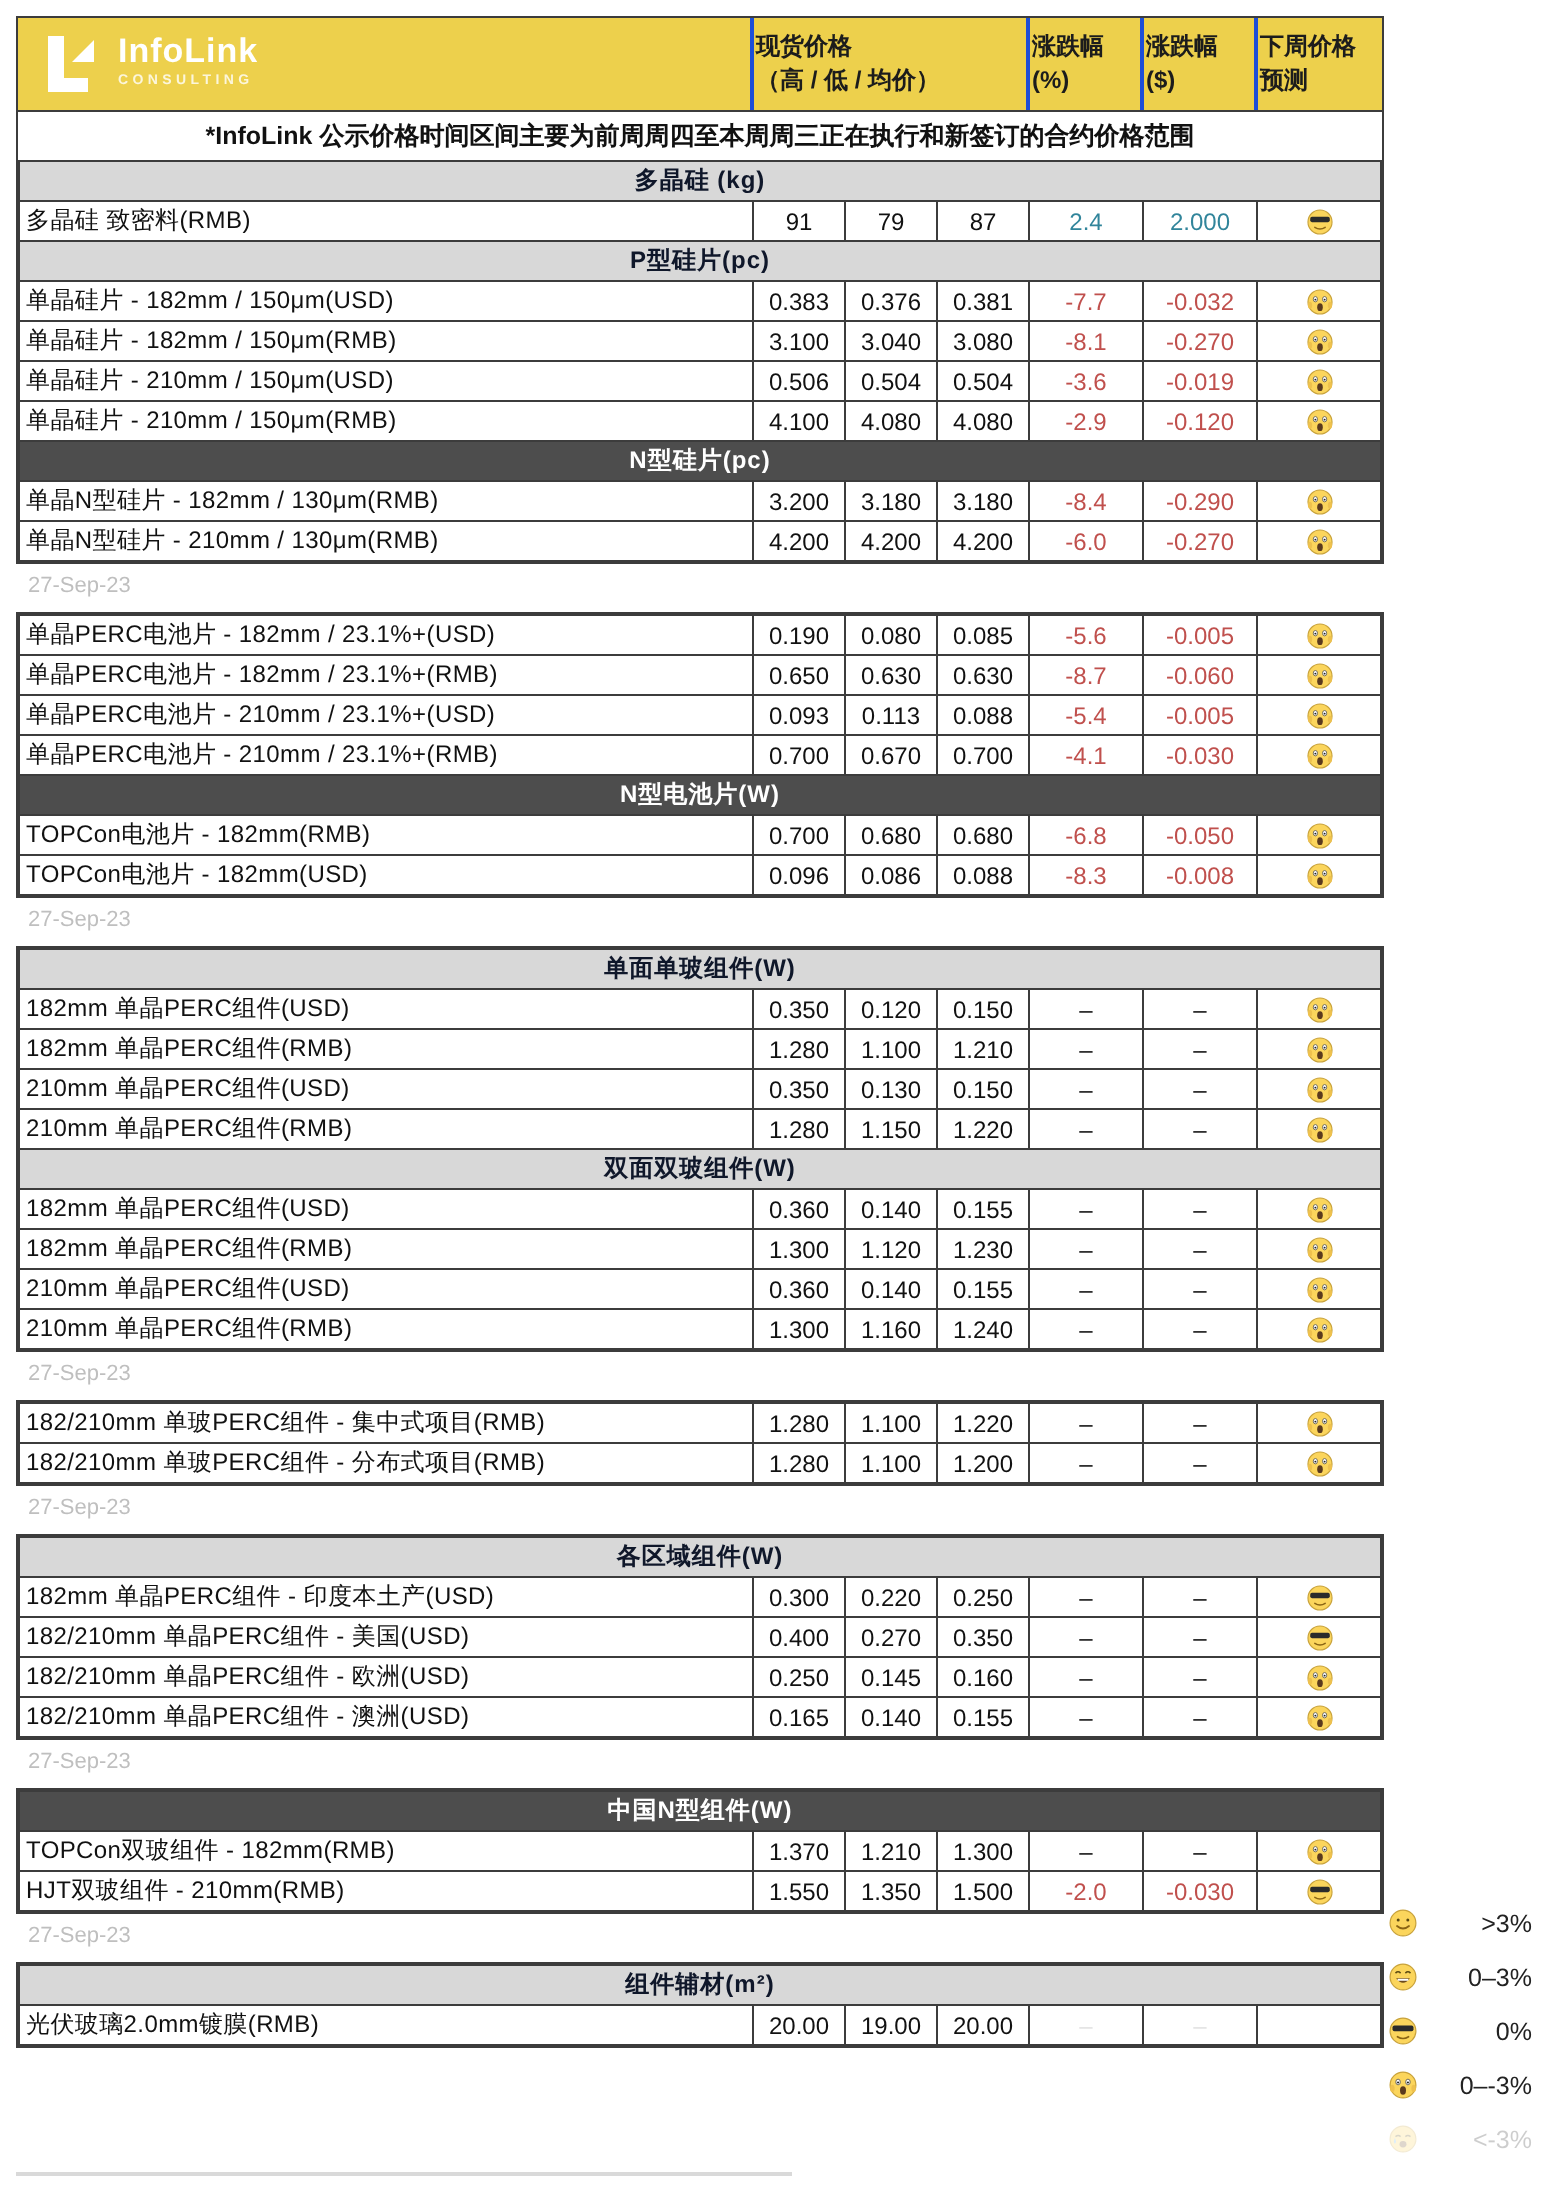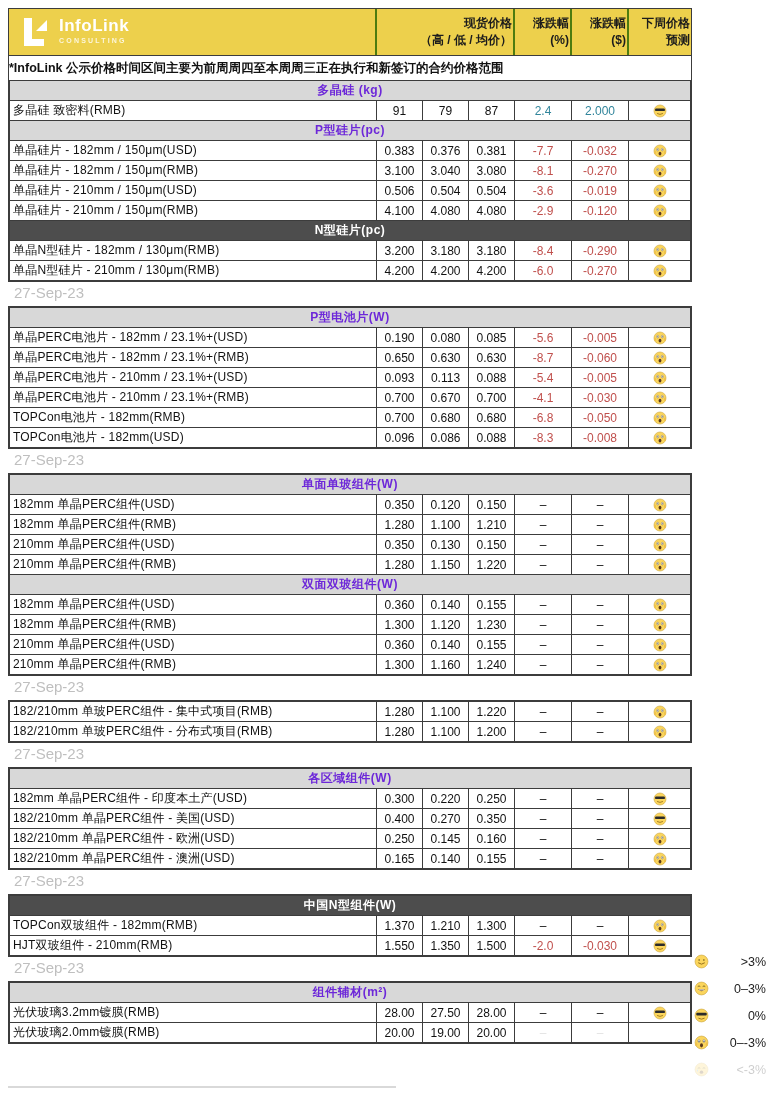--- a/index.html
+++ b/index.html
@@ -7,47 +7,47 @@
     --down:#C0504D; --up:#31859B; --dategray:#BFBFBF; --bd:#3c3c3c;
   }
   html,body{margin:0;padding:0;width:772px;height:1094px;background:#fff;
     font-family:"Liberation Sans","DejaVu Sans",sans-serif;overflow:hidden}
   .page{position:absolute;inset:0;padding:8px 0 0 8px;box-sizing:border-box}
   .tbl-outer{width:682px;border:1px solid var(--bd);background:#fff}
   table.grid,table.head-band{width:100%;border-collapse:collapse;table-layout:fixed}
   table.grid td{border:1px solid var(--bd);font-size:12px;height:20px;padding:0 3px;
     box-sizing:border-box;white-space:nowrap;overflow:hidden;vertical-align:middle;color:#111}
   td.sec-hdr{text-align:center;font-weight:bold;height:18px;font-size:12px;letter-spacing:.5px}
-  td.sec-hdr.light{background:var(--light);color:#6d28d9}
+  td.sec-hdr.light{background:var(--light);color:#0f172a}
   td.sec-hdr.dark{background:var(--dark);color:#fff}
   td.name{padding-left:6px;letter-spacing:.2px}
   td.num{text-align:center}
   td.chg.down{color:var(--down)}
   td.chg.up{color:var(--up)}
   td.faded{opacity:.12}
   td.emo{text-align:center}
   .emo-svg{width:14px;height:14px;vertical-align:middle}
   
   .head-band{background:var(--yellow);height:46px}
-  .head-band td{border:none;border-left:2px solid #4d7c0f;text-align:right;font-weight:bold;
+  .head-band td{border:none;border-left:2px solid #1d4ed8;text-align:left;font-weight:bold;
     font-size:12px;color:#1c1c1c;line-height:1.45;vertical-align:middle}
   .head-band td.logo-cell{border-left:none;text-align:left}
   .logo{display:flex;align-items:flex-start;gap:9px;padding-left:14px}
   .logo-mark{position:relative;width:26px;height:30px}
   .logo-mark .bar{position:absolute;left:0;top:1px;width:8px;height:28px;background:#fff}
   .logo-mark .foot{position:absolute;left:0;bottom:1px;width:20px;height:7px;background:#fff}
   .logo-mark .flag{position:absolute;left:12px;top:3px;width:0;height:0;
     border-left:11px solid transparent;border-bottom:11px solid #fff}
   .logo-name{color:#fff;font-weight:bold;font-size:17px;letter-spacing:.5px;line-height:1}
   .logo-sub{color:rgba(255,255,255,.8);font-size:7px;letter-spacing:2.2px;line-height:1;margin-top:3px}
-  .note{height:24px;line-height:24px;font-weight:bold;font-size:12.5px;
+  .note{height:24px;line-height:24px;text-align:center;font-weight:bold;font-size:12.5px;
     border-top:1px solid var(--bd);color:#111}
   .note.red{color:var(--down)}
   .date-row{width:682px;height:24px;line-height:22px;color:var(--dategray);
-    font-size:15px;padding-left:6px;box-sizing:border-box}
+    font-size:11px;padding-left:6px;box-sizing:border-box}
   
   .legend{position:absolute;left:694px;top:948px;width:72px}
   .legend-row{display:flex;align-items:center;justify-content:space-between;height:27px;font-size:12.5px;color:#222}
   .legend-row .emo-svg{width:15px;height:15px}
   .legend-row.faded{opacity:.22}
   .bottom-line{position:absolute;left:8px;top:1086px;width:388px;height:2px;background:#d9d9d9}
   .fade-patch{position:absolute;left:430px;top:1044px;width:262px;height:26px;
     background:linear-gradient(to right,rgba(255,255,255,.55),rgba(255,255,255,.95))}
 </style>
 </head>
@@ -249,23 +249,20 @@
             <col style="width:367px">
             <col style="width:46px">
             <col style="width:46px">
             <col style="width:46px">
             <col style="width:57px">
             <col style="width:57px">
             <col>
           </colgroup>
           <tbody>
             <tr>
-              <td colspan="7" class="sec-hdr light">P型电池片(W)</td>
-            </tr>
-            <tr>
               <td class="name">单晶PERC电池片 - 182mm / 23.1%+(USD)</td>
               <td class="num">0.190</td>
               <td class="num">0.080</td>
               <td class="num">0.085</td>
               <td class="num chg down">-5.6</td>
               <td class="num chg down">-0.005</td>
               <td class="emo"><svg class="emo-svg" viewBox="0 0 20 20">
                   <circle cx="10" cy="10" r="8.6" fill="#FBD55C" stroke="#C8A23B" stroke-width="0.8"></circle>
                   <ellipse cx="6.7" cy="8" rx="1.5" ry="1.9" fill="#fff" stroke="#444" stroke-width="0.5"></ellipse>
                   <ellipse cx="13.3" cy="8" rx="1.5" ry="1.9" fill="#fff" stroke="#444" stroke-width="0.5"></ellipse>
@@ -324,20 +321,23 @@
                   <ellipse cx="6.7" cy="8" rx="1.5" ry="1.9" fill="#fff" stroke="#444" stroke-width="0.5"></ellipse>
                   <ellipse cx="13.3" cy="8" rx="1.5" ry="1.9" fill="#fff" stroke="#444" stroke-width="0.5"></ellipse>
                   <circle cx="6.7" cy="8.3" r="0.7" fill="#222"></circle>
                   <circle cx="13.3" cy="8.3" r="0.7" fill="#222"></circle>
                   <ellipse cx="10" cy="13.7" rx="2" ry="2.8" fill="#5b3a1e"></ellipse>
                   <ellipse cx="2.9" cy="12.3" rx="1.5" ry="2.5" fill="#EEC14E"></ellipse>
                   <ellipse cx="17.1" cy="12.3" rx="1.5" ry="2.5" fill="#EEC14E"></ellipse>
                 </svg></td>
             </tr>
             <tr>
+              <td colspan="7" class="sec-hdr dark">N型电池片(W)</td>
+            </tr>
+            <tr>
               <td class="name">TOPCon电池片 - 182mm(RMB)</td>
               <td class="num">0.700</td>
               <td class="num">0.680</td>
               <td class="num">0.680</td>
               <td class="num chg down">-6.8</td>
               <td class="num chg down">-0.050</td>
               <td class="emo"><svg class="emo-svg" viewBox="0 0 20 20">
                   <circle cx="10" cy="10" r="8.6" fill="#FBD55C" stroke="#C8A23B" stroke-width="0.8"></circle>
                   <ellipse cx="6.7" cy="8" rx="1.5" ry="1.9" fill="#fff" stroke="#444" stroke-width="0.5"></ellipse>
                   <ellipse cx="13.3" cy="8" rx="1.5" ry="1.9" fill="#fff" stroke="#444" stroke-width="0.5"></ellipse>
@@ -726,33 +726,20 @@
             <col style="width:46px">
             <col style="width:46px">
             <col style="width:46px">
             <col style="width:57px">
             <col style="width:57px">
             <col>
           </colgroup>
           <tbody>
             <tr>
               <td colspan="7" class="sec-hdr light">组件辅材(m²)</td>
-            </tr>
-            <tr>
-              <td class="name">光伏玻璃3.2mm镀膜(RMB)</td>
-              <td class="num">28.00</td>
-              <td class="num">27.50</td>
-              <td class="num">28.00</td>
-              <td class="num chg flat">–</td>
-              <td class="num chg flat">–</td>
-              <td class="emo"><svg class="emo-svg" viewBox="0 0 20 20">
-                  <circle cx="10" cy="10" r="8.6" fill="#FBD55C" stroke="#C8A23B" stroke-width="0.8"></circle>
-                  <rect x="3" y="6.3" width="14" height="3.8" rx="1.3" fill="#2b2b2b"></rect>
-                  <path d="M6.3 13.8 Q10 16.2 13.7 13.8" stroke="#8a6414" stroke-width="1.1" fill="none" stroke-linecap="round"></path>
-                </svg></td>
             </tr>
             <tr>
               <td class="name">光伏玻璃2.0mm镀膜(RMB)</td>
               <td class="num">20.00</td>
               <td class="num">19.00</td>
               <td class="num">20.00</td>
               <td class="num chg flat faded">–</td>
               <td class="num chg flat faded">–</td>
               <td class="emo"></td>
             </tr>

